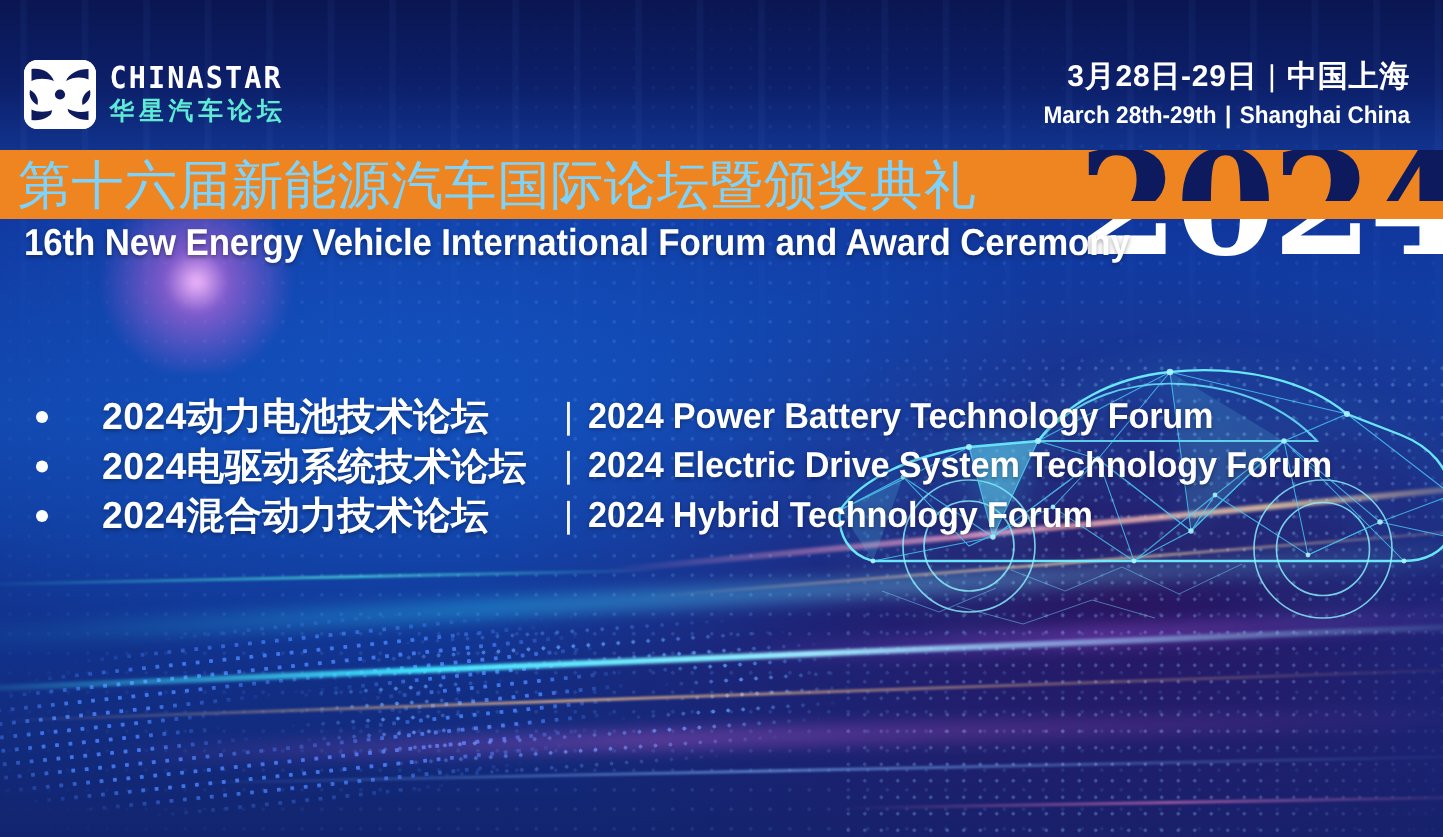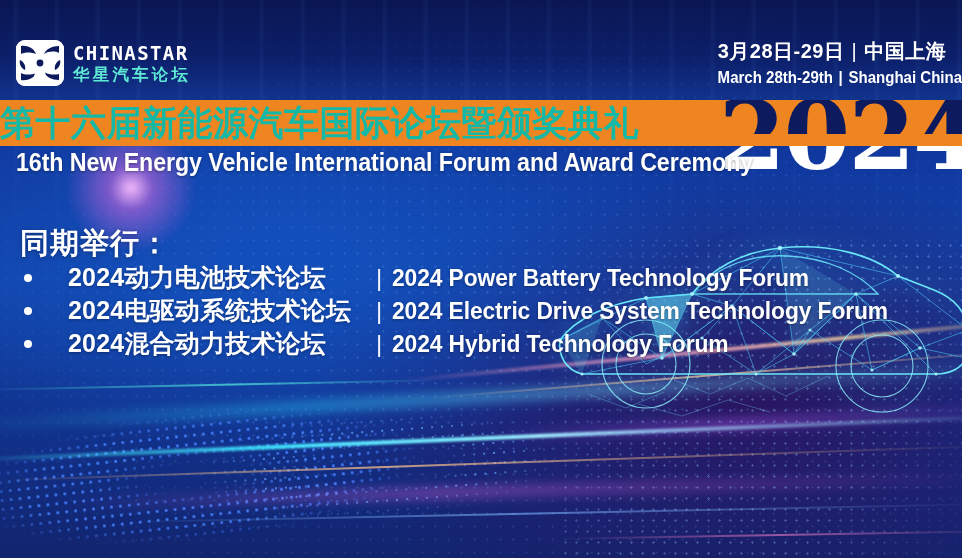--- a/index.html
+++ b/index.html
@@ -129,47 +129,47 @@
   .logo-cn {
     color: #5eead4;
     font-size: 16.5px;
     font-weight: 700;
     letter-spacing: 3.2px;
     margin-top: 4px;
   }
 
   
   .datebox {
-    position: absolute; right: 0; top: 41px;
-    text-align: center; line-height: 1;
+    position: absolute; right: 22px; top: 41px;
+    text-align: right; line-height: 1;
   }
   .date-cn {
     color: #ffffff; font-size: 20px; font-weight: 700; letter-spacing: .5px;
     white-space: nowrap;
   }
   .date-cn .sep { margin: 0 7px; font-weight: 400; }
   .date-en {
     color: #ffffff; font-size: 16px; font-weight: 700; margin-top: 9px;
     letter-spacing: 0px; white-space: nowrap;
     font-family: "Liberation Sans Narrow", "Liberation Sans", sans-serif;
     transform: scaleX(0.94); transform-origin: right center;
   }
   .date-en .sep { margin: 0 6px; }
 
   
   .orange-band {
     position: absolute; left: 0; top: 100px; width: 962px; height: 46px;
     background: #ef8520;
   }
   .title-cn {
-    position: absolute; left: 0; top: 100px; height: 46px;
+    position: absolute; left: 12px; top: 100px; height: 46px;
     display: flex; align-items: center;
-    color: #14b8a6;
+    color: #7dd3fc;
     font-size: 35px;
-    font-weight: 700;
+    font-weight: 400;
     letter-spacing: .5px;
     white-space: nowrap;
     z-index: 4;
   }
   .title-en {
     position: absolute; left: 16px; top: 148px;
     color: #ffffff;
     font-size: 25px;
     font-weight: 700;
     white-space: nowrap;
@@ -350,21 +350,20 @@
     </div>
   </div>
 
   <div class="orange-band"></div>
   <div class="title-cn">第十六届新能源汽车国际论坛暨颁奖典礼</div>
   <div class="title-en">16th New Energy Vehicle International Forum and Award Ceremony</div>
 
   <div class="year-layer year-bot">2024</div>
   <div class="year-layer year-top">2024</div>
 
-  <div class="also-title">同期举行：</div>
   <div class="forum-list">
     <div class="forum-row">
       <span class="bullet"></span>
       <span class="forum-cn">2024动力电池技术论坛</span>
       <span class="vbar">|</span>
       <span class="forum-en">2024 Power Battery Technology Forum</span>
     </div>
     <div class="forum-row">
       <span class="bullet"></span>
       <span class="forum-cn">2024电驱动系统技术论坛</span>

